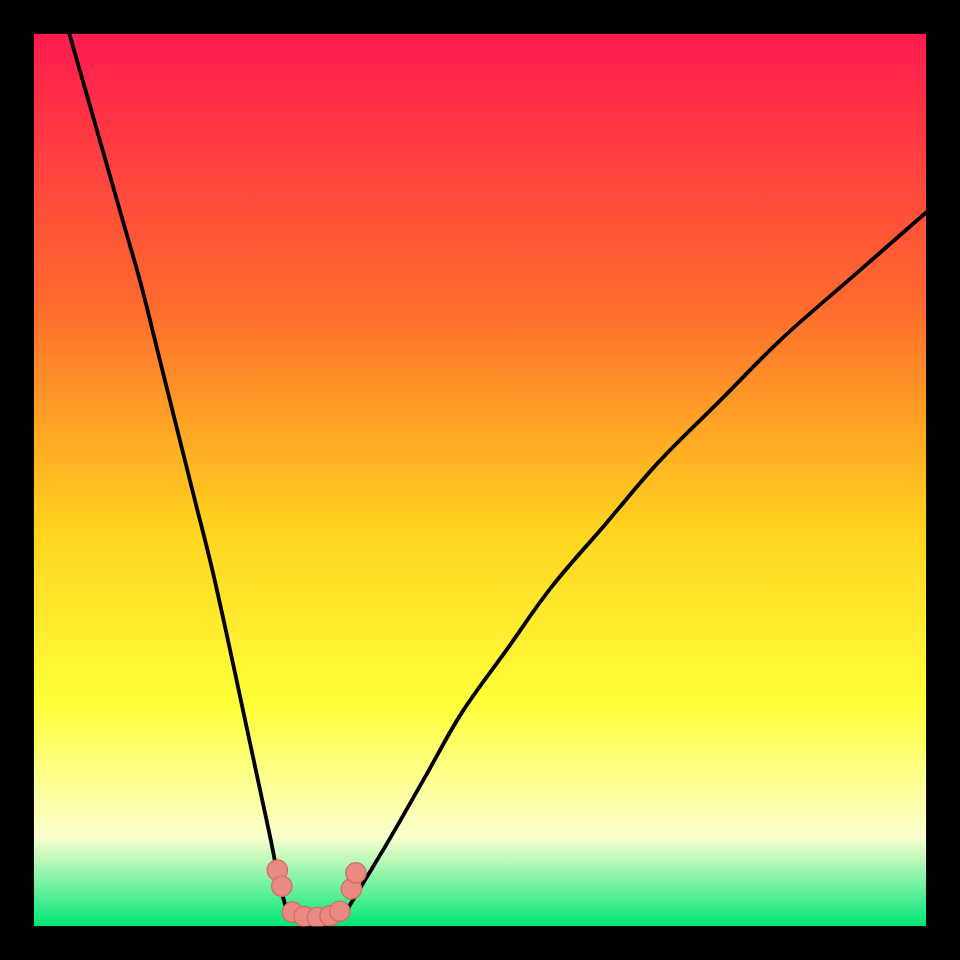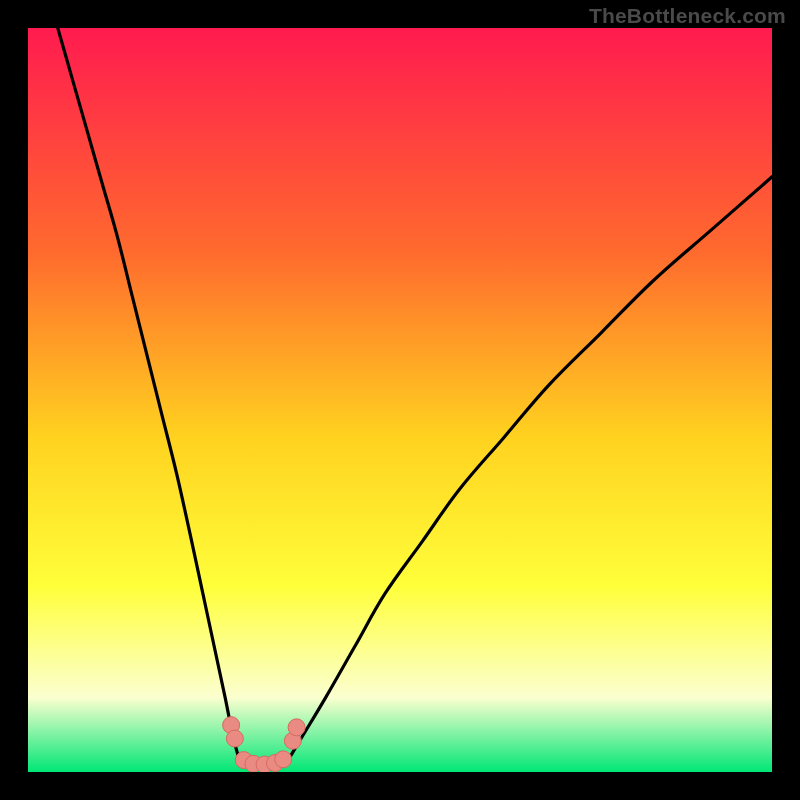--- a/index.html
+++ b/index.html
@@ -72,14 +72,13 @@
           <circle cx="236.592" cy="736.56" r="8.5" fill="#e98b82" stroke="#d66a60" stroke-width="1"></circle>
           <circle cx="247.008" cy="735.072" r="8.5" fill="#e98b82" stroke="#d66a60" stroke-width="1"></circle>
           <circle cx="255.19199999999998" cy="731.352" r="8.5" fill="#e98b82" stroke="#d66a60" stroke-width="1"></circle>
           <circle cx="264.86400000000003" cy="712.752" r="8.5" fill="#e98b82" stroke="#d66a60" stroke-width="1"></circle>
           <circle cx="268.584" cy="699.36" r="8.5" fill="#e98b82" stroke="#d66a60" stroke-width="1"></circle>
         </g>
     </svg>
 
   </div>
 
-  <div class="watermark">TheBottleneck.com</div>
 </div>
 
 </body></html>

